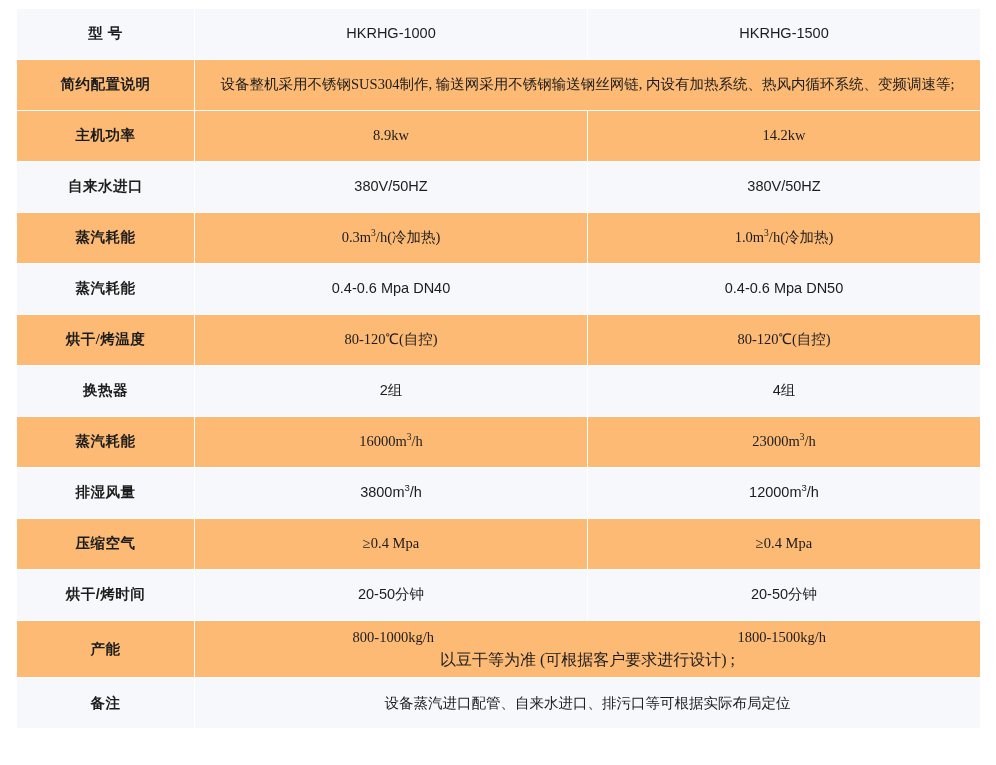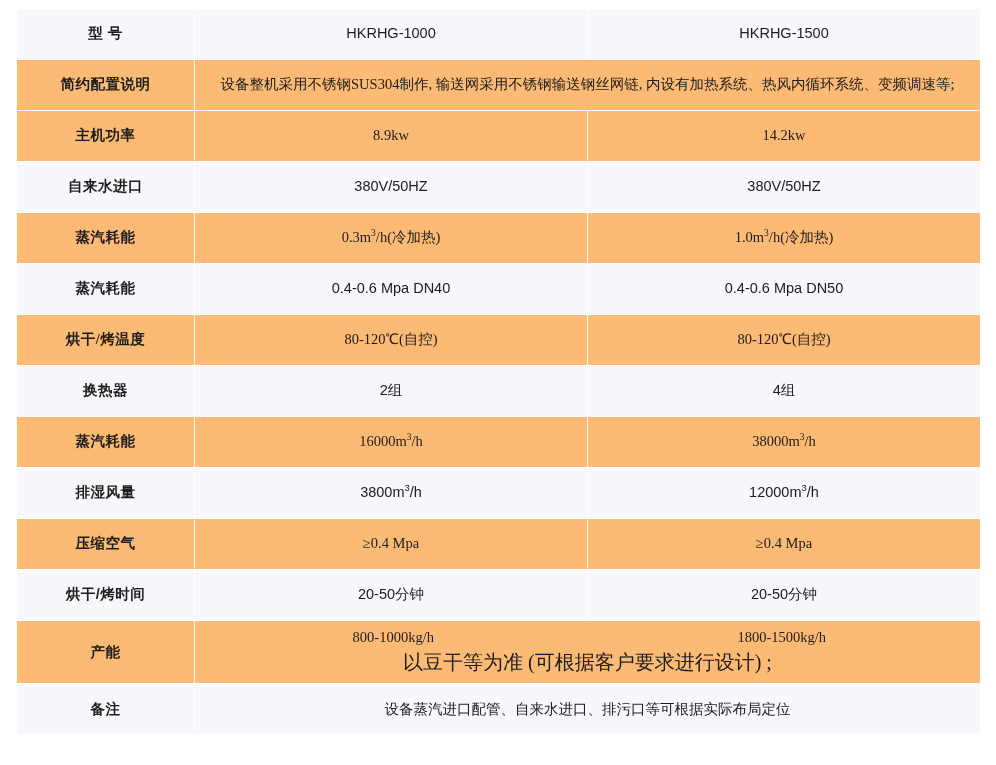--- a/index.html
+++ b/index.html
@@ -55,21 +55,21 @@
   tr.row-tall td { height: 38px; }
   tr.row-prod td { height: 34px; }
 
   sup {
     font-size: 9.5px;
     vertical-align: super;
     line-height: 0;
   }
   .note-line {
     display: block;
-    font-size: 20px;
+    font-size: 16px;
   }
   .prod-grid {
     display: flex;
     width: 100%;
   }
   .prod-grid > div {
     flex: 1;
     text-align: center;
   }
 </style>
@@ -128,21 +128,21 @@
 
       <tr class="band-b row-tall">
         <td class="label">换热器</td>
         <td class="value">2组</td>
         <td class="value">4组</td>
       </tr>
 
       <tr class="band-a row-tall">
         <td class="label">蒸汽耗能</td>
         <td class="value"><span>16000m</span><sup>3</sup><span>/h</span></td>
-        <td class="value"><span>38000m</span><sup>3</sup><span>/h</span></td>
+        <td class="value"><span>23000m</span><sup>3</sup><span>/h</span></td>
       </tr>
 
       <tr class="band-b row-tall">
         <td class="label">排湿风量</td>
         <td class="value"><span>3800m</span><sup>3</sup><span>/h</span></td>
         <td class="value"><span>12000m</span><sup>3</sup><span>/h</span></td>
       </tr>
 
       <tr class="band-a row-tall">
         <td class="label">压缩空气</td>

